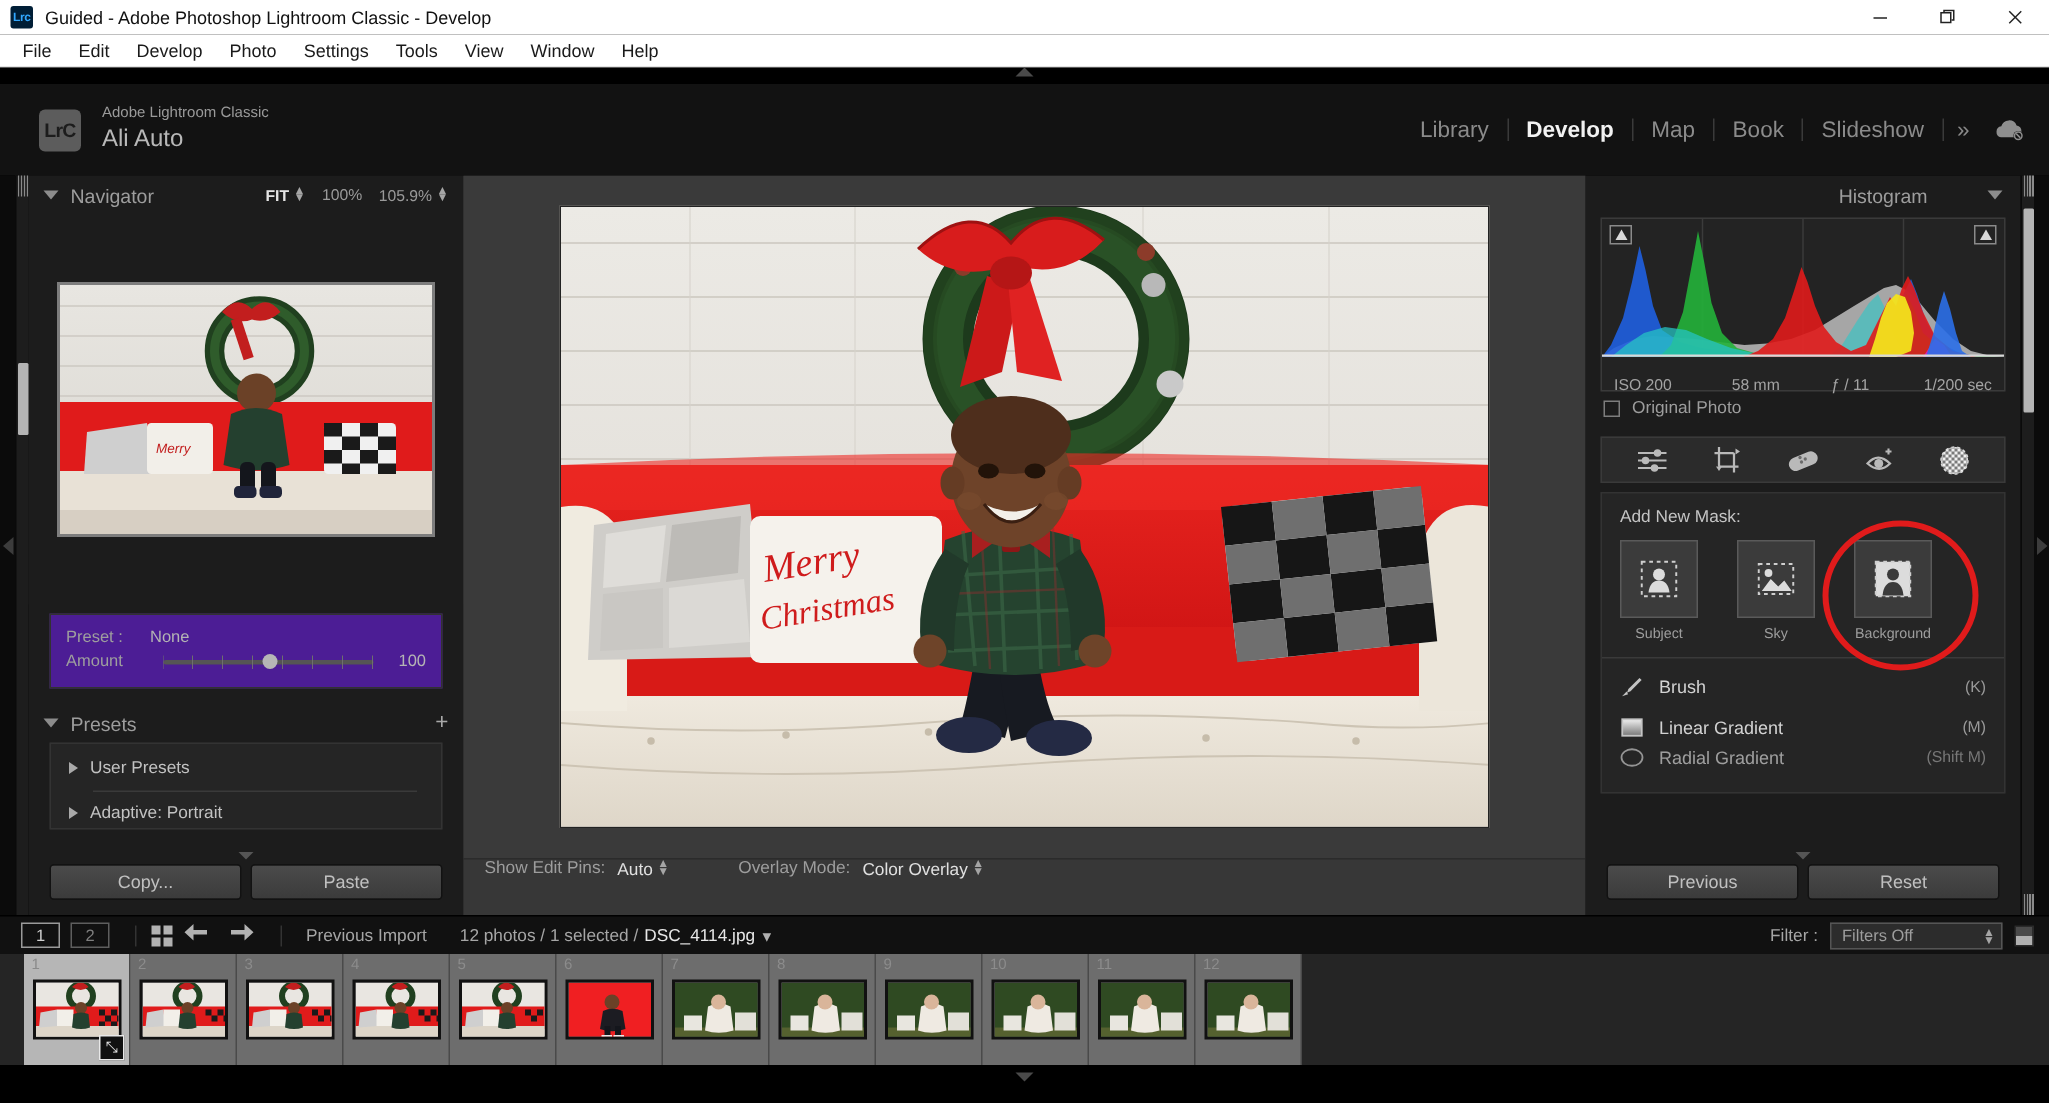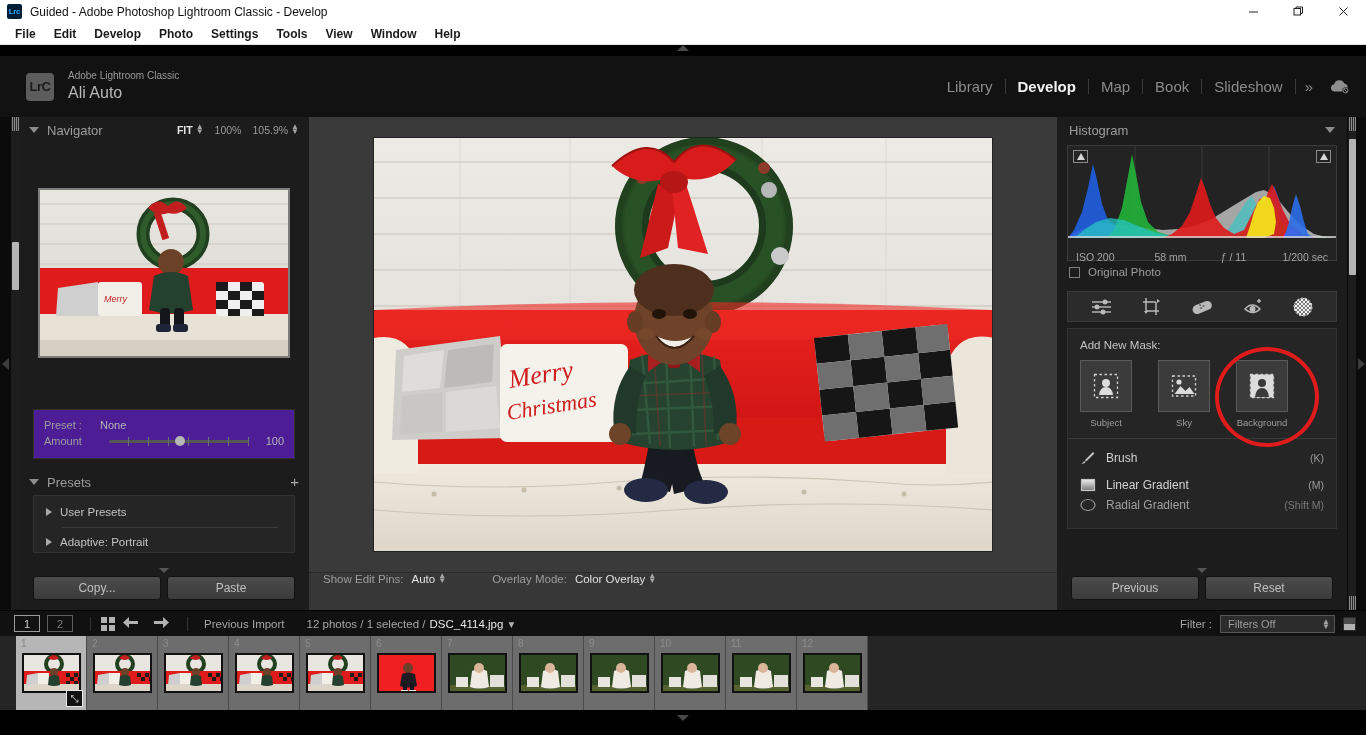--- a/index.html
+++ b/index.html
@@ -27,21 +27,21 @@
   .win-btn {
     width: 45px; height: 23px; display: flex; align-items: center;
     justify-content: center; font-size: 12px; color: #222;
   }
 
   
   .menubar {
     height: 22px; background: #ffffff; display: flex; align-items: center;
     padding-left: 6px; border-bottom: 1px solid #e3e3e3;
   }
-  .menu-item { font-size: 12px; color: #1a1a1a; padding: 0 9px; line-height: 22px; font-weight: bold; }
+  .menu-item { font-size: 12px; color: #1a1a1a; padding: 0 9px; line-height: 22px; }
 
   
   .idbar {
     height: 61px; background: #121212; display: flex; align-items: center;
     position: relative; padding: 0 18px;
   }
   .lrc-logo {
     width: 28px; height: 28px; background: #5c5c5c; color: #1c1c1c;
     font-size: 13px; font-weight: bold; border-radius: 4px;
     display: flex; align-items: center; justify-content: center;
@@ -129,21 +129,21 @@
   .toolbar {
     height: 38px; background: #373737; border-top:1px solid #2b2b2b;
     display:flex; padding-left: 14px; gap: 8px;
   }
   .tb-label { font-size:11.5px; color:#9d9d9d; }
   .tb-value { font-size:11.5px; color:#e0e0e0; }
   .tb-gap { width: 30px; }
 
   
   .right-panel { width: 290px; background: #1c1c1c; display:flex; flex-direction:column; }
-  .hist-head { height: 26px; display:flex; align-items:center; justify-content:space-between; padding:0 12px; font-size:13px; color:#9d9d9d; }
+  .hist-head { height: 26px; display:flex; align-items:center; justify-content:flex-end; padding:0 12px; font-size:13px; color:#9d9d9d;gap:30px; }
   .hist-head .tri-down { margin-left:10px; margin-right:0; }
   .hist-box { margin: 2px 10px 0 10px; border:1px solid #3a3a3a; background:#232323; }
   .hist-graph { position:relative; height:92px; background:#232323; overflow:hidden; }
   .clip-ind { position:absolute; top:4px; width:15px; height:13px; border:1.5px solid #8a8a8a; display:flex; align-items:center; justify-content:center; }
   .clip-tri { width:0;height:0;border-left:4.5px solid transparent;border-right:4.5px solid transparent;border-bottom:7px solid #d8d8d8; }
   .hist-meta { display:flex; height:22px; align-items:center; font-size:10.5px; color:#a3a3a3; padding:0 8px; }
   .hist-meta span { flex:1; text-align:center;margin-top:16px; }
   .hist-meta span:first-child { text-align:left; }
   .hist-meta span:last-child { text-align:right; }
   .orig-row { display:flex; align-items:center; height:22px; padding:0 12px; font-size:11.5px; color:#9d9d9d; }

